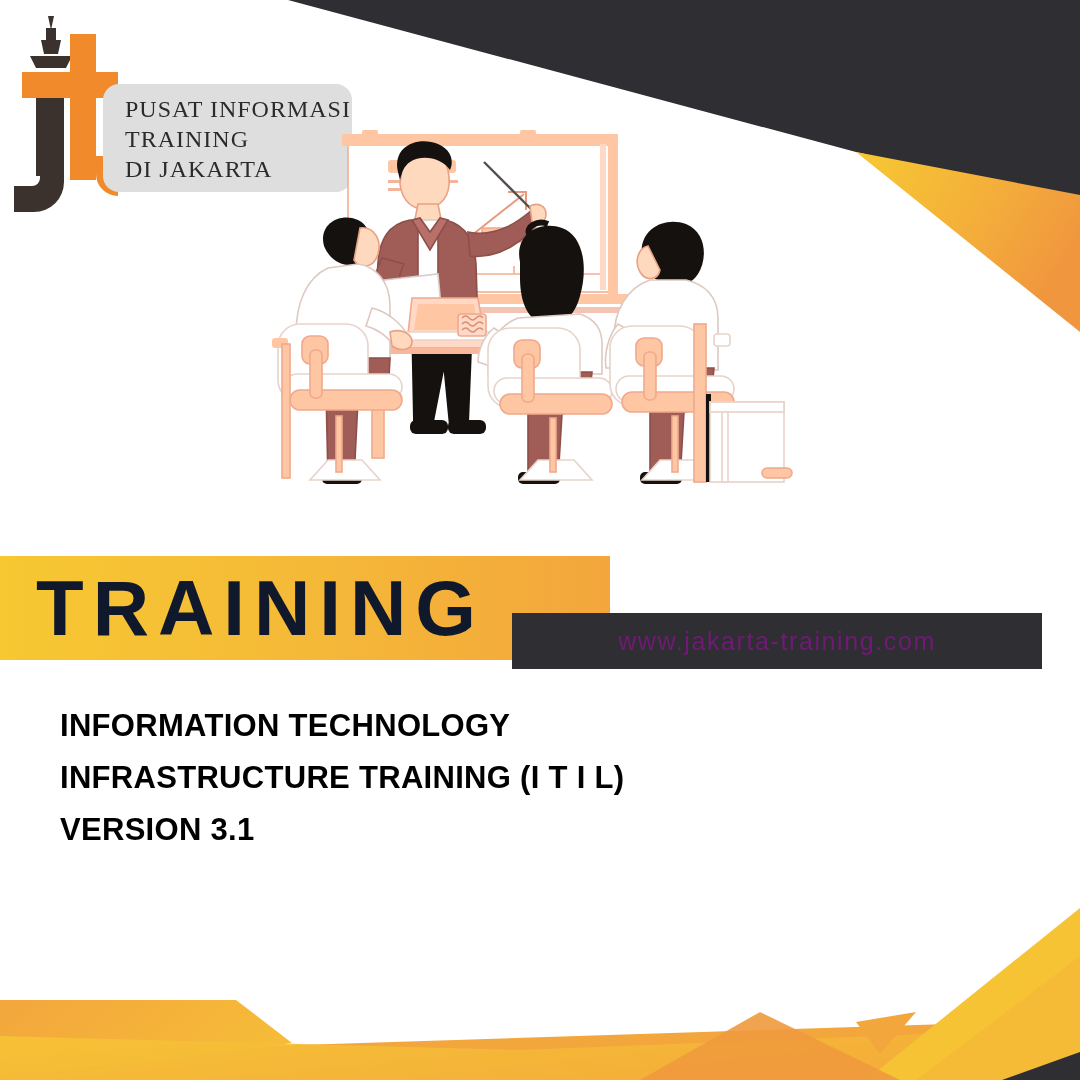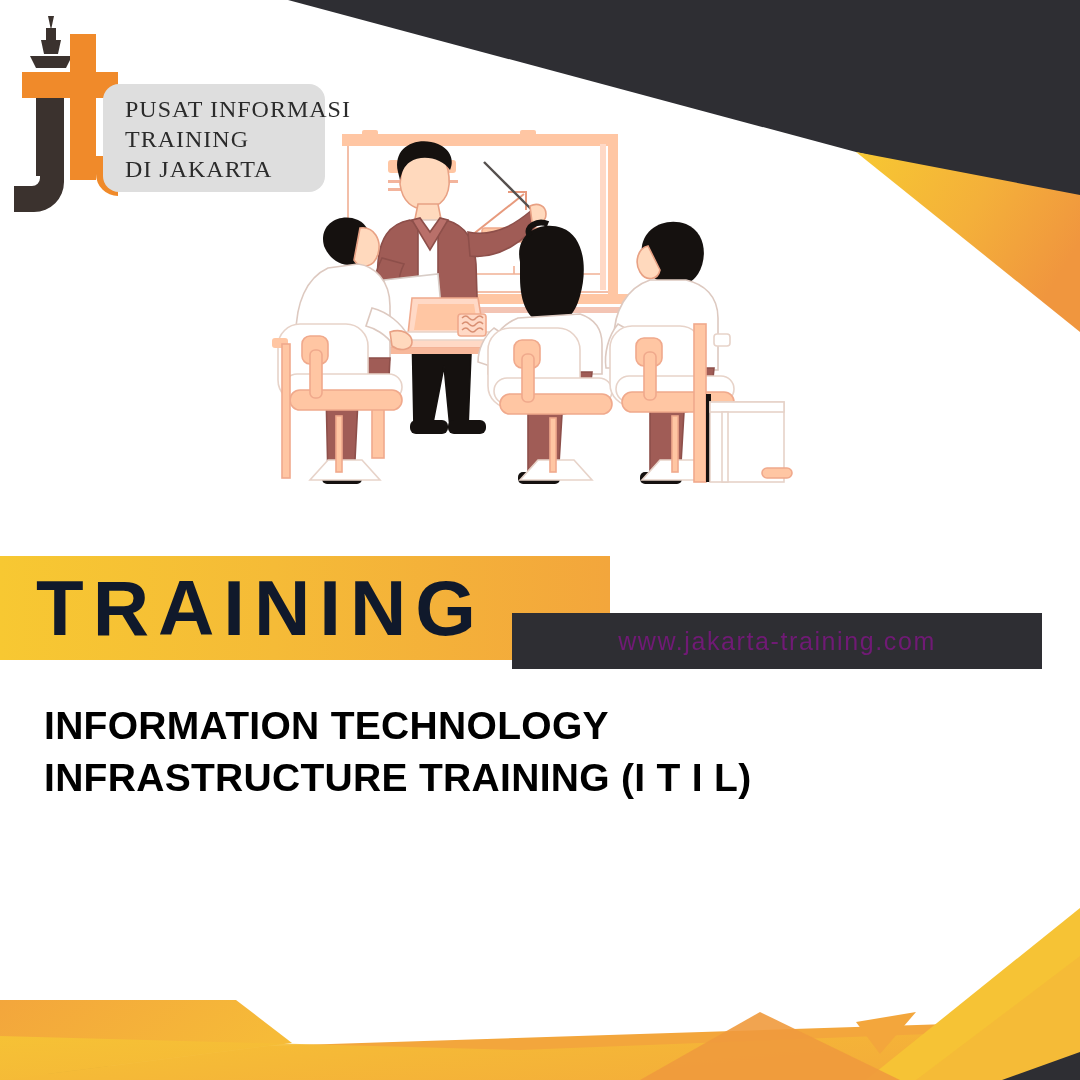--- a/index.html
+++ b/index.html
@@ -21,20 +21,21 @@
   #logo-block{
     position:absolute;left:8px;top:14px;
     width:330px;height:200px;
   }
   #logo-mark{position:absolute;left:0;top:0;width:110px;height:200px;}
   #logo-textbox{
     position:absolute;left:95px;top:70px;
     width:222px;height:108px;
     background:#dedede;
     border-radius:16px;
+    padding-left:27px;
   }
   #logo-textbox .ln{
     position:absolute;left:22px;
     font-family:"Liberation Serif",serif;
     font-size:24px;
     letter-spacing:1.0px;
     color:#2b2b2b;
     white-space:nowrap;
   }
   #logo-textbox .l1{top:12px;}
@@ -78,24 +79,24 @@
     line-height:56px;
     text-align:center;
     color:#701a75;
     font-size:25px;
     letter-spacing:1.6px;
     white-space:nowrap;
   }
 
   
   #course-title{
-    position:absolute;left:44px;top:700px;
+    position:absolute;left:60px;top:700px;
     width:960px;
     color:#000000;
-    font-size:39px;
+    font-size:31px;
     font-weight:bold;
     line-height:52px;
     letter-spacing:0.3px;
   }
   #course-title div{white-space:nowrap;}
 </style>
 </head>
 <body>
 
 <div id="poster">
@@ -323,15 +324,16 @@
 
   <div id="training-banner"></div>
   <div id="training-label">TRAINING</div>
 
   <div id="url-band"></div>
   <div id="url-text">www.jakarta-training.com</div>
 
   <div id="course-title">
     <div>INFORMATION TECHNOLOGY</div>
     <div>INFRASTRUCTURE TRAINING (I T I L)</div>
+    <div>VERSION 3.1</div>
   </div>
 
 </div>
 
 </body></html>

